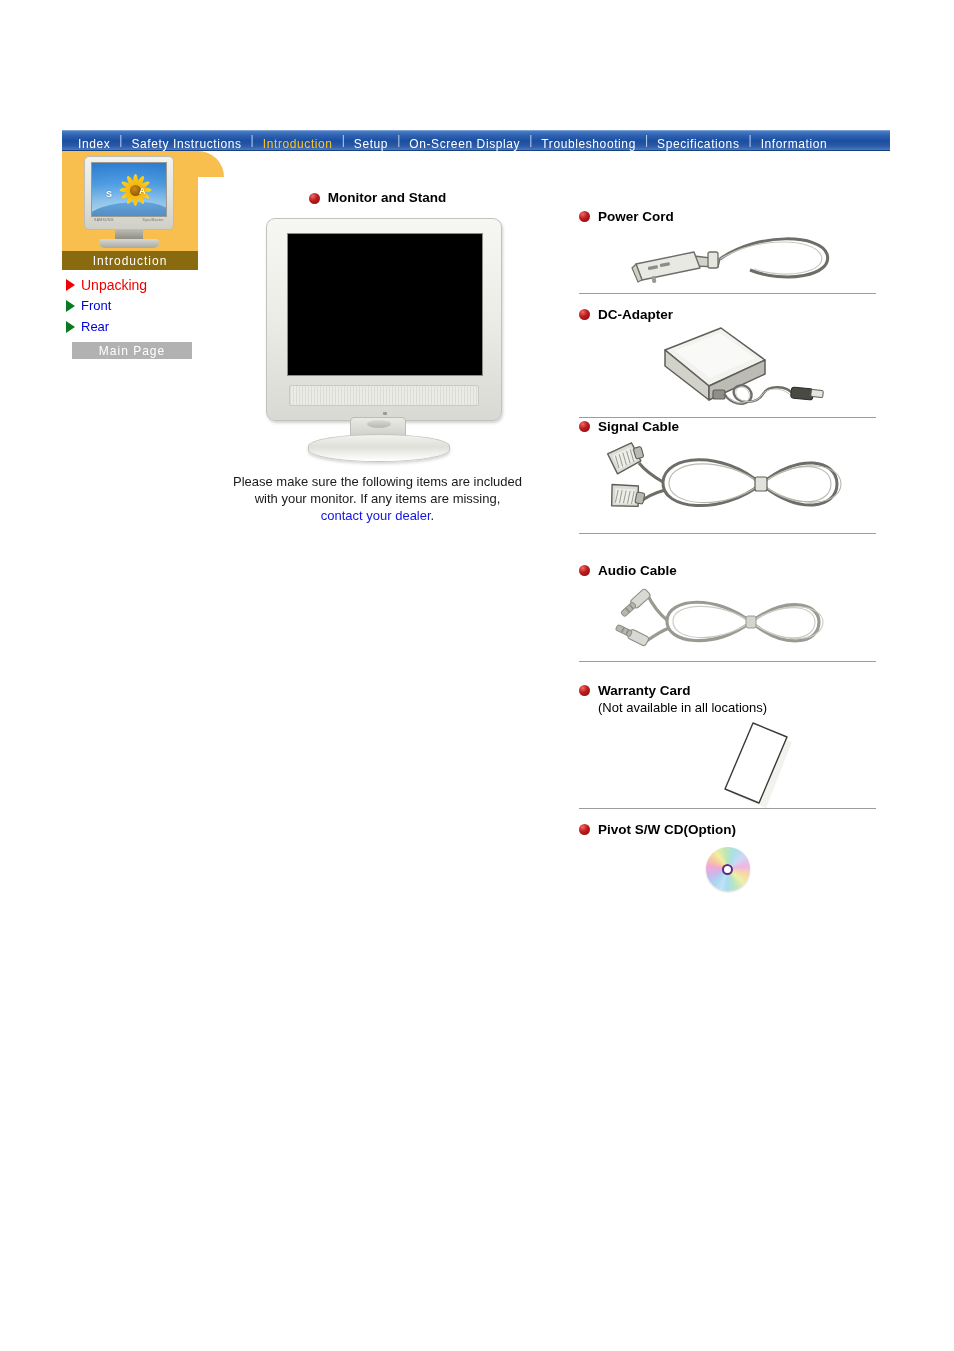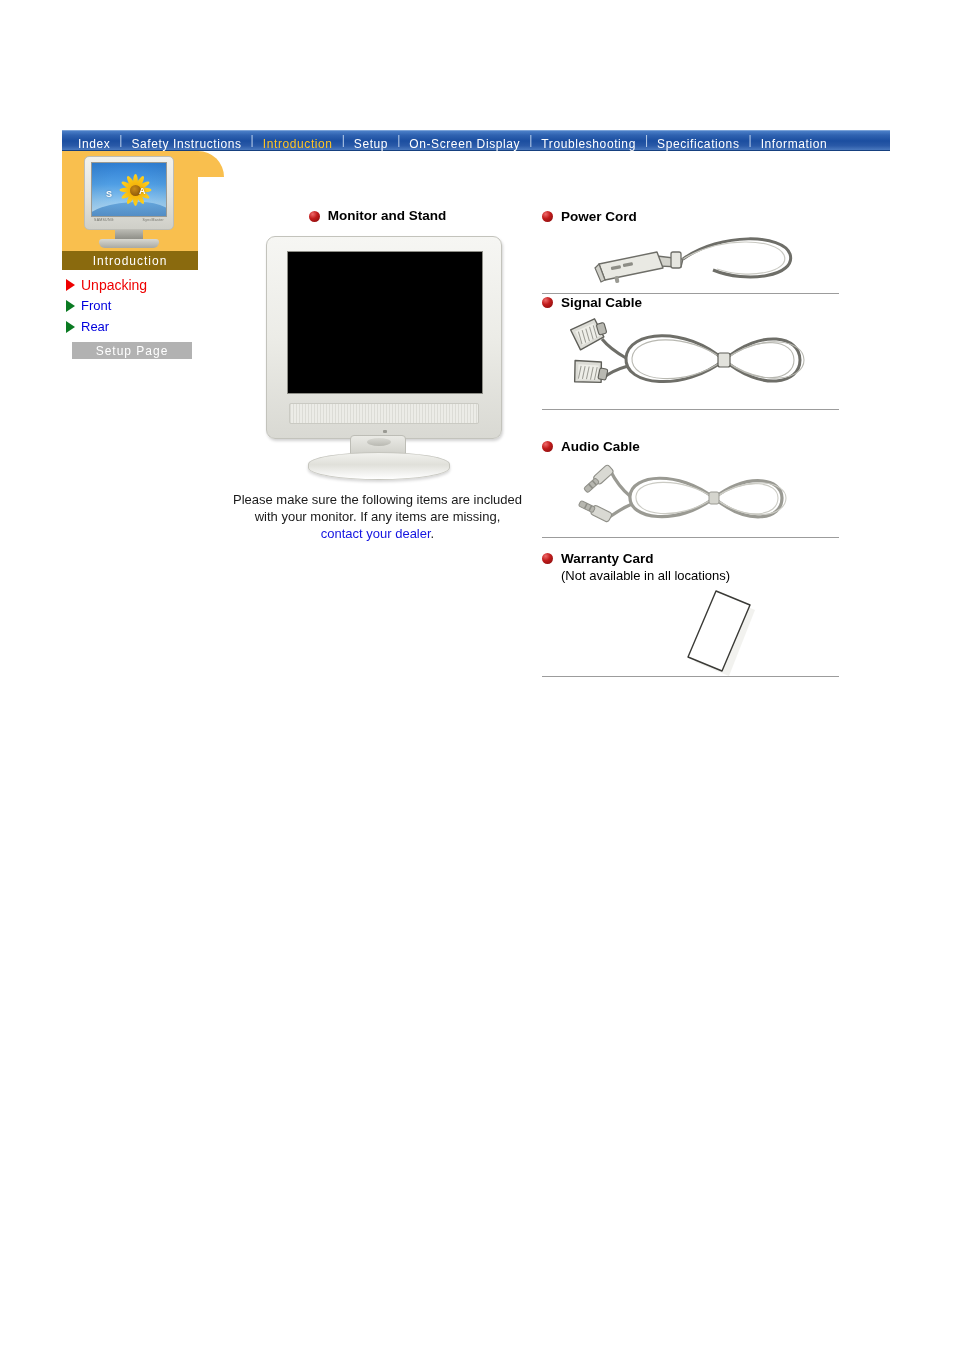--- a/index.html
+++ b/index.html
@@ -218,21 +218,21 @@
     display: flex;
     align-items: center;
     justify-content: center;
     cursor: pointer;
   }
 
   
   .center-col {
     position: absolute;
     left: 210px;
-    top: 208px;
+    top: 190px;
     width: 335px;
     text-align: center;
   }
   .item-head {
     display: flex;
     align-items: flex-start;
     font-size: 13.5px;
     font-weight: bold;
     color: #000000;
   }
@@ -318,21 +318,21 @@
     margin-top: 10px;
     font-size: 13px;
     color: #1a1a1a;
     line-height: 17px;
   }
   .note a { color: #1414e0; text-decoration: none; }
 
   
   .right-col {
     position: absolute;
-    left: 542px;
+    left: 579px;
     top: 208px;
     width: 297px;
   }
   .acc-item { position: relative; }
   .acc-head { display: flex; align-items: flex-start; }
   .acc-title {
     font-size: 13.5px;
     font-weight: bold;
     color: #000000;
     line-height: 17px;
@@ -451,21 +451,21 @@
       <span class="txt">Unpacking</span>
     </a>
     <a class="side-link" href="#">
       <span class="tri"></span>
       <span class="txt">Front</span>
     </a>
     <a class="side-link" href="#">
       <span class="tri"></span>
       <span class="txt">Rear</span>
     </a>
-    <div class="mainpage-btn">Setup Page</div>
+    <div class="mainpage-btn">Main Page</div>
   </div>
 </div>
 
 <div class="center-col">
   <div class="item-head">
     <span class="bullet"></span>
     <span>Monitor and Stand</span>
   </div>
 
   <div class="monitor-big">
@@ -501,20 +501,42 @@
         <path d="M28 38 L86 26 L92 42 L34 54 Z" fill="#e9e9e3" stroke="#6e6e68" stroke-width="1.4" stroke-linejoin="round"></path>
         <path d="M28 38 L34 54 L30 56 L24 42 Z" fill="#cfcfc8" stroke="#6e6e68" stroke-width="1.2"></path>
         <rect x="40" y="40" width="10" height="3.2" rx="1" fill="#8d8d86" transform="rotate(-11 45 42)"></rect>
         <rect x="52" y="37" width="10" height="3.2" rx="1" fill="#8d8d86" transform="rotate(-11 57 39)"></rect>
         <rect x="44" y="50" width="4" height="7" rx="1.5" fill="#9a9a93" transform="rotate(-11 46 54)"></rect>
       </svg>
     </div>
     <div class="divider"></div>
   </div>
 
+  <div class="acc-item">
+    <div class="acc-head" style="margin-top:12px">
+      <span class="bullet"></span>
+      <span class="acc-title">DC-Adapter</span>
+    </div>
+    <div class="acc-art" style="height:94px">
+      <svg width="250" height="92" viewBox="0 0 250 92">
+        <path d="M62 26 L118 4 L162 36 L106 62 Z" fill="#f2f2ee" stroke="#5f5f59" stroke-width="1.5" stroke-linejoin="round"></path>
+        <path d="M62 26 L106 62 L106 76 L62 42 Z" fill="#d2d2cb" stroke="#5f5f59" stroke-width="1.5" stroke-linejoin="round"></path>
+        <path d="M106 62 L162 36 L162 50 L106 76 Z" fill="#bcbcb5" stroke="#5f5f59" stroke-width="1.5" stroke-linejoin="round"></path>
+        <path d="M72 27 L117 9 L152 34 L107 54 Z" fill="#ffffff" opacity=".55"></path>
+        <rect x="110" y="66" width="12" height="9" rx="2" fill="#8f8f88" stroke="#5f5f59" stroke-width="1.2"></rect>
+        <path d="M121 70 C133 86 152 80 148 68 C145 58 128 60 131 70 C134 81 154 80 160 70
+                 C166 60 184 62 190 70" fill="none" stroke="#6e6e68" stroke-width="2.4"></path>
+        <path d="M124 72 C135 84 149 79 146 69 C143 60 131 62 133 70 C136 80 153 80 159 71
+                 C165 62 182 64 188 72" fill="none" stroke="#c9c9c2" stroke-width="1"></path>
+        <rect x="188" y="64" width="22" height="11" rx="3" fill="#4a4a45" stroke="#2b2b28" stroke-width="1" transform="rotate(6 199 70)"></rect>
+        <rect x="208" y="66" width="12" height="7" rx="1.5" fill="#e6e6e0" stroke="#5f5f59" stroke-width="1" transform="rotate(6 214 70)"></rect>
+      </svg>
+    </div>
+    <div class="divider"></div>
+  </div>
 
   <div class="acc-item">
     <div class="acc-head" style="">
       <span class="bullet"></span>
       <span class="acc-title">Signal Cable</span>
     </div>
     <div class="acc-art" style="height:98px">
       <svg width="250" height="96" viewBox="0 0 250 96">
 
         <g fill="none" stroke="#6e6e68" stroke-width="3">
@@ -595,31 +617,40 @@
           <rect x="16" y="58" width="1.6" height="6" fill="#8f8f88"></rect>
           <rect x="21" y="58" width="1.6" height="6" fill="#8f8f88"></rect>
         </g>
       </svg>
     </div>
     <div class="divider"></div>
   </div>
 
 
   <div class="acc-item">
-    <div class="acc-head" style="margin-top:12px">
+    <div class="acc-head" style="margin-top:20px">
       <span class="bullet"></span>
       <div>
         <div class="acc-title">Warranty Card</div>
         <div class="acc-sub">(Not available in all locations)</div>
       </div>
     </div>
     <div class="acc-art" style="height:92px">
       <svg width="250" height="90" viewBox="0 0 250 90">
         <path d="M126 74 L152 8 L186 22 L160 88 Z" fill="#e6e6e0" opacity=".5" transform="translate(3,3)"></path>
         <path d="M122 72 L150 6 L184 20 L156 86 Z" fill="#ffffff" stroke="#3a3a36" stroke-width="1.4" stroke-linejoin="round"></path>
       </svg>
     </div>
     <div class="divider"></div>
   </div>
 
 
+  <div class="acc-item">
+    <div class="acc-head" style="margin-top:12px">
+      <span class="bullet"></span>
+      <span class="acc-title">Pivot S/W CD(Option)</span>
+    </div>
+    <div class="acc-art" style="height:62px">
+      <div class="cd"></div>
+    </div>
+  </div>
 
 </div>
 
 </body></html>

